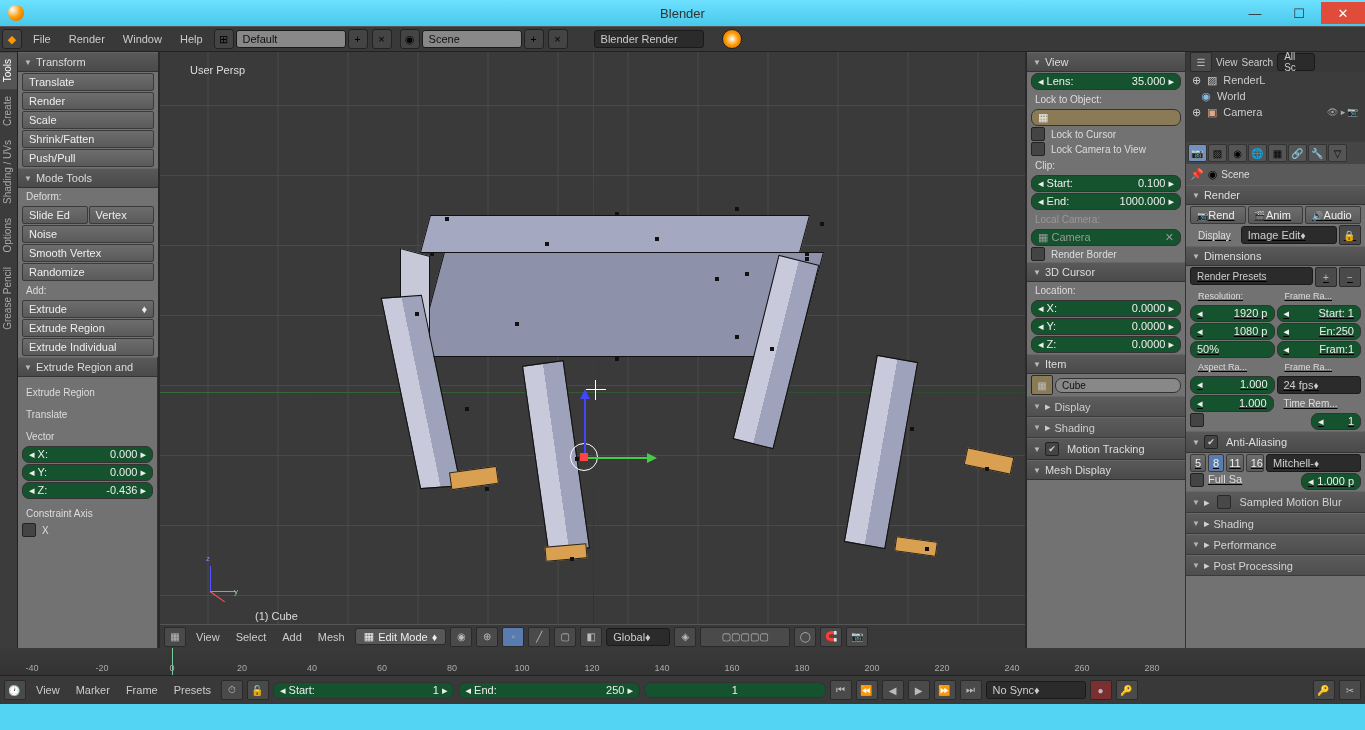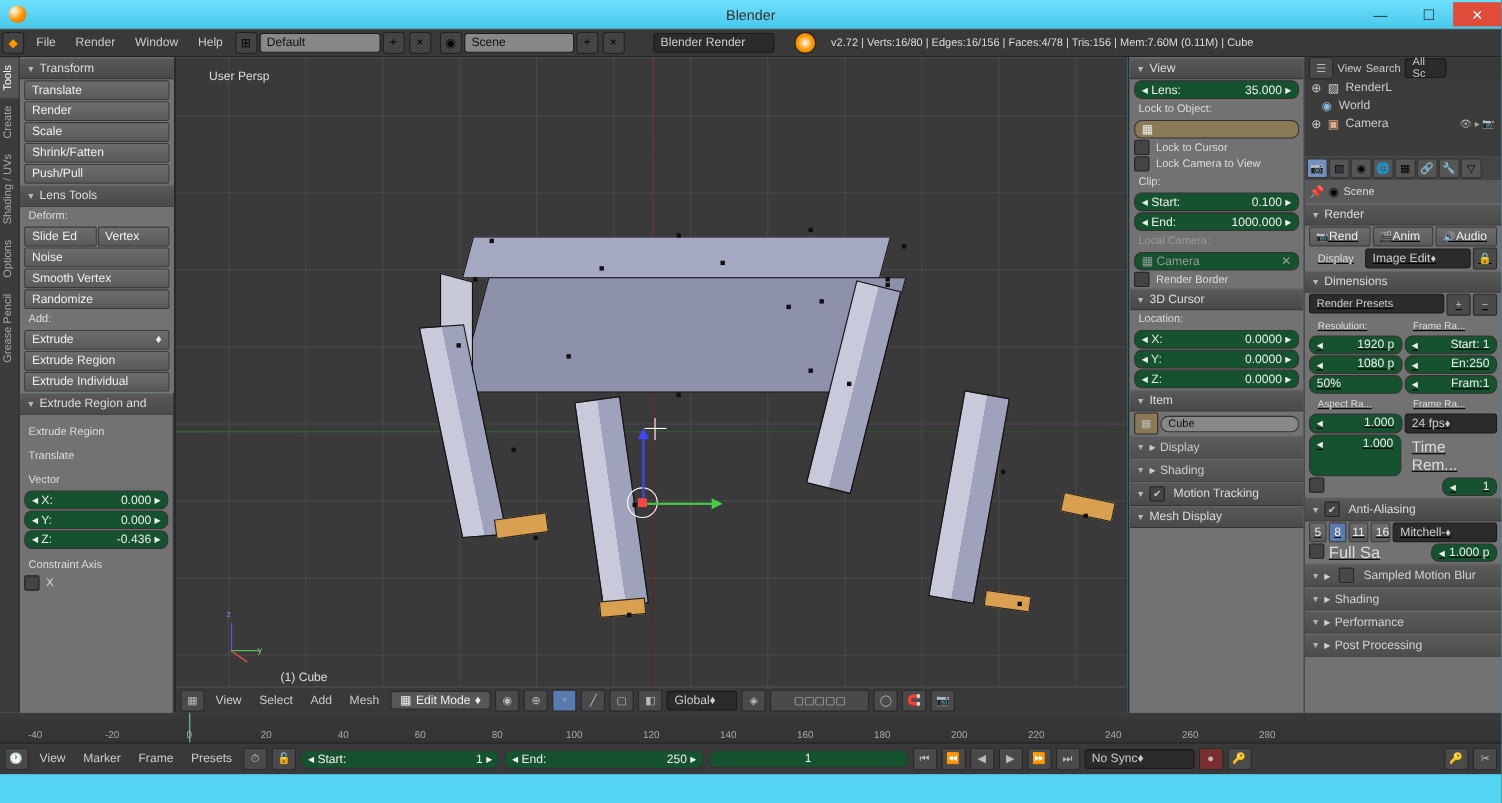--- a/index.html
+++ b/index.html
@@ -136,21 +136,20 @@
   <span class="micon">⊞</span>
   <span class="mfield light" style="width:110px">Default</span>
   <span class="micon">+</span>
   <span class="micon">×</span>
   <span class="micon" style="margin-left:6px">◉</span>
   <span class="mfield light" style="width:100px">Scene</span>
   <span class="micon">+</span>
   <span class="micon">×</span>
   <span class="mfield" style="width:110px;margin-left:24px">Blender Render</span>
   <span class="micon" style="margin-left:18px;background:radial-gradient(#fff,#f90,#c60);border-radius:50%"></span>
-  <span class="stats">v2.72 | Verts:16/80 | Edges:16/156 | Faces:4/78 | Tris:156 | Mem:7.60M (0.11M) | Cube</span>
 </div>
 
 <div class="workspace">
   <div class="lefttabs">
     <div class="active">Tools</div>
     <div>Create</div>
     <div>Shading / UVs</div>
     <div>Options</div>
     <div>Grease Pencil</div>
   </div>
@@ -160,21 +159,21 @@
       <div class="panelhead">
           <span>Transform</span>
         </div>
       <span class="btn">Translate</span>
       <span class="btn">Render</span>
       <span class="btn">Scale</span>
       <span class="btn">Shrink/Fatten</span>
       <span class="btn">Push/Pull</span>
 
       <div class="panelhead">
-          <span>Lens Tools</span>
+          <span>Mode Tools</span>
         </div>
       <div class="plainlabel">Deform:</div>
       <div class="btnrow">
         <span class="btn">Slide Ed</span>
         <span class="btn">Vertex</span>
       </div>
       <span class="btn">Noise</span>
       <span class="btn">Smooth Vertex</span>
       <span class="btn">Randomize</span>
       <div class="plainlabel">Add:</div>
@@ -504,21 +503,21 @@
             <span class="l"></span>
             <span>1.000</span>
           </span>
           <span class="mfield" style="flex:1;font-size:10px"><span>24 fps</span> ♦</span>
         </div>
       <div class="halfrow">
           <span class="numfield">
             <span class="l"></span>
             <span>1.000</span>
           </span>
-          <span class="plainlabel" style="flex:1;font-size:14px">Time Rem...</span>
+          <span class="plainlabel" style="flex:1;font-size:10px">Time Rem...</span>
         </div>
       <div class="halfrow">
           <span class="chk"></span>
           <span style="flex:1"></span>
           <span class="numfield" style="flex:0 0 50px">
             <span class="l"></span>
             <span>1</span>
           </span>
         </div>
 
@@ -528,21 +527,21 @@
         </div>
       <div class="halfrow">
         <span class="btn" style="margin:0;flex:0 0 16px;text-align:center;padding:2px 0">5</span>
         <span class="btn" style="margin:0;flex:0 0 16px;text-align:center;padding:2px 0;background:#5a7bb0">8</span>
         <span class="btn" style="margin:0;flex:0 0 18px;text-align:center;padding:2px 0">11</span>
         <span class="btn" style="margin:0;flex:0 0 18px;text-align:right;padding:2px 0">16</span>
         <span class="mfield" style="flex:1;font-size:10px"><span>Mitchell-</span>♦</span>
       </div>
       <div class="halfrow">
           <span class="chk"></span>
-          <span class="plainlabel" style="flex:1;padding:0 2px;font-size:15px">Full Sa</span>
+          <span class="plainlabel" style="flex:1;padding:0 2px;font-size:11px">Full Sa</span>
           <span class="numfield" style="flex:0 0 60px">
             <span class="l"></span>
             <span>1.000 p</span>
           </span>
         </div>
 
       <div class="panelhead" style="opacity:.9">▸ <span class="chk" style="margin:0 4px"></span><span>Sampled Motion Blur</span></div>
       <div class="panelhead" style="opacity:.9">▸ <span>Shading</span></div>
       <div class="panelhead" style="opacity:.9">▸ <span>Performance</span></div>
       <div class="panelhead" style="opacity:.9">▸ <span>Post Processing</span></div>

